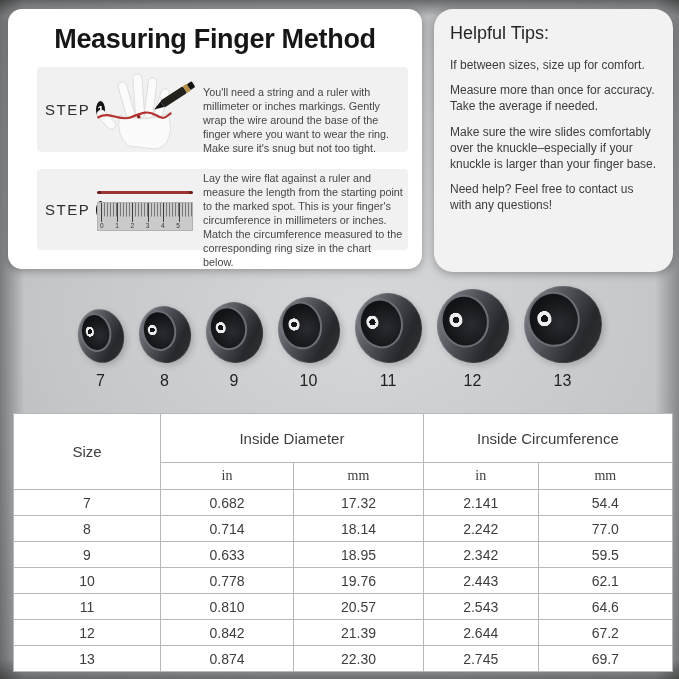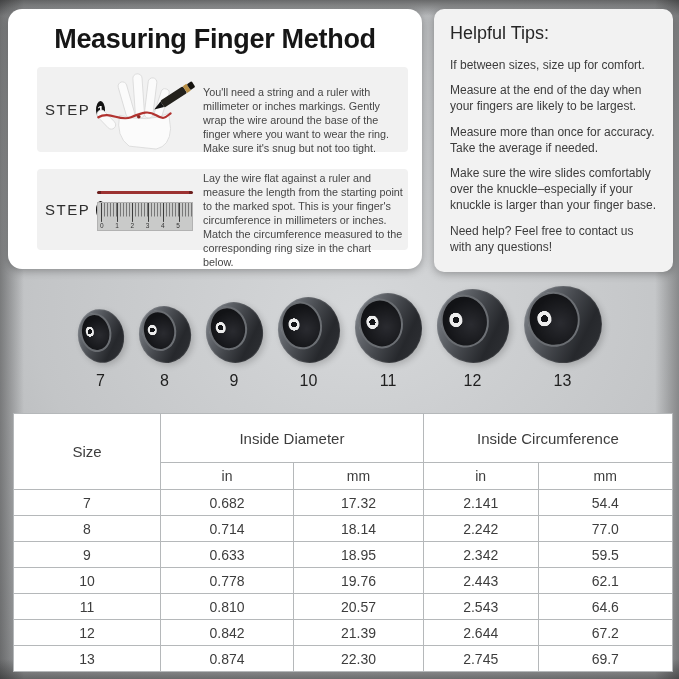--- a/index.html
+++ b/index.html
@@ -34,21 +34,21 @@
     border-radius:2px;margin-bottom:8px;}
   .ruler{position:relative;height:29px;background:#c9cac9;border:1px solid #b2b2b2;box-sizing:border-box;
     background-image:
       repeating-linear-gradient(90deg, rgba(55,55,55,.95) 0 1px, transparent 1px 15.5px),
       repeating-linear-gradient(90deg, rgba(105,105,105,.85) 0 1px, transparent 1px 3.1px);
     background-size:100% 70%,100% 50%;background-repeat:no-repeat,no-repeat;background-position:3px 0,3px 0;}
   .ruler-numbers{position:absolute;left:0;right:0;bottom:1px;display:flex;justify-content:space-between;
     padding:0 12px 0 2px;font-size:6.5px;color:#333;}
   
   .card-right{position:absolute;left:434px;top:9px;width:239px;height:263px;background:#f2f2f2;
-    border-radius:10px;box-shadow:0 2px 8px rgba(0,0,0,.30);padding:0 16px;box-sizing:border-box;overflow:hidden;}
+    border-radius:19px;box-shadow:0 2px 8px rgba(0,0,0,.30);padding:0 16px;box-sizing:border-box;overflow:hidden;}
   .tips-title{margin:0;padding-top:14px;font-size:18px;font-weight:400;color:#262626;}
   .tip{margin:9px 0 0 0;font-size:12px;line-height:1.35;color:#3c3c3c;}
   
   .rings{position:absolute;left:0;right:0;top:286px;display:flex;align-items:flex-end;
     justify-content:center;gap:15px;}
   .ring-item{display:flex;flex-direction:column;align-items:center;}
   .ring{position:relative;border-radius:50%;transform:rotate(-12deg);
     background:linear-gradient(128deg,#93989e 0%,#6b6f75 22%,#45484d 48%,#26282c 72%,#323438 100%);
     box-shadow:inset 0 0 0 1px rgba(255,255,255,.08), 2px 3px 6px rgba(0,0,0,.18);}
   .hole{position:absolute;left:7%;top:5%;width:66%;height:72%;border-radius:50%;
@@ -61,21 +61,21 @@
   .ring-label{margin-top:9px;font-size:16px;color:#1f1f1f;}
   
   .size-table{position:absolute;left:13px;top:413px;width:660px;background:#fff;border-collapse:collapse;
     table-layout:fixed;}
   .size-table th,.size-table td{border:1px solid #b5b8ba;font-weight:400;color:#3d3d3d;
     text-align:center;padding:0;}
   .size-table thead tr:first-child{height:49px;}
   .size-table thead tr:last-child{height:27px;}
   .size-table tbody tr{height:26px;}
   .th-group{font-size:15px;}
-  .th-unit{font-size:14px;}
+  .th-unit{font-size:14px;font-family:Liberation Serif, serif;}
   .size-table td{font-size:14px;}
 </style>
 </head>
 <body>
 
 <div id="canvas">
 
   <div class="card-left">
     <h1 class="method-title">Measuring Finger Method</h1>
 
@@ -125,21 +125,20 @@
           </div>
         </div>
       </div>
       <p class="step-text">Lay the wire flat against a ruler and measure the length from the starting point to the marked spot. This is your finger's circumference in millimeters or inches. Match the circumference measured to the corresponding ring size in the chart below.</p>
     </div>
   </div>
 
   <div class="card-right">
     <h2 class="tips-title">Helpful Tips:</h2>
     <p class="tip" style="margin-top:13px">If between sizes, size up for comfort.</p>
-    <p class="tip">Measure at the end of the day when your fingers are likely to be largest.</p>
     <p class="tip">Measure more than once for accuracy. Take the average if needed.</p>
     <p class="tip">Make sure the wire slides comfortably over the knuckle–especially if your knuckle is larger than your finger base.</p>
     <p class="tip">Need help? Feel free to contact us with any questions!</p>
   </div>
 
   <div class="rings">
     <div class="ring-item">
       <div class="ring r0">
           <div class="hole">
             <div class="sensor"></div>

